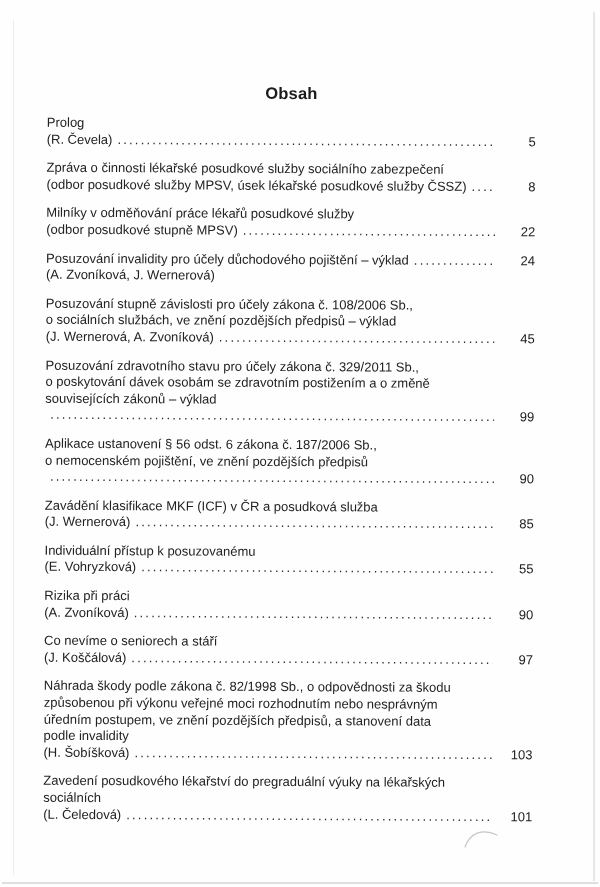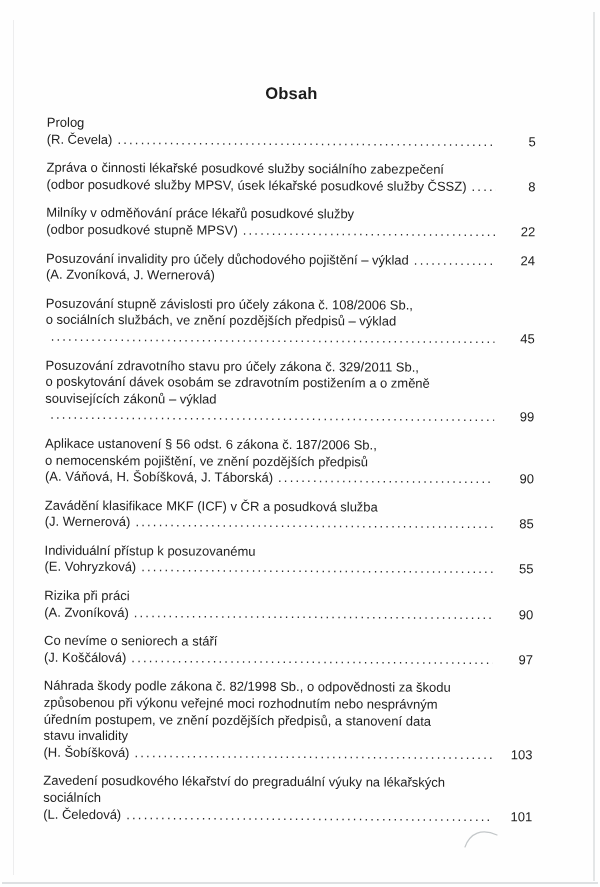--- a/index.html
+++ b/index.html
@@ -95,20 +95,21 @@
           </div>
         </div>
         <div class="entry">
           <div class="line">
             <span class="txt">Posuzování stupně závislosti pro účely zákona č. 108/2006 Sb.,</span>
           </div>
           <div class="line">
             <span class="txt">o sociálních službách, ve znění pozdějších předpisů – výklad</span>
           </div>
           <div class="line">
+            <span class="txt">(J. Wernerová, A. Zvoníková)</span>
             <span class="dots"></span>
             <span class="pg">45</span>
           </div>
         </div>
         <div class="entry">
           <div class="line">
             <span class="txt">Posuzování zdravotního stavu pro účely zákona č. 329/2011 Sb.,</span>
           </div>
           <div class="line">
             <span class="txt">o poskytování dávek osobám se zdravotním postižením a o změně</span>
@@ -122,21 +123,20 @@
           </div>
         </div>
         <div class="entry">
           <div class="line">
             <span class="txt">Aplikace ustanovení § 56 odst. 6 zákona č. 187/2006 Sb.,</span>
           </div>
           <div class="line">
             <span class="txt">o nemocenském pojištění, ve znění pozdějších předpisů</span>
           </div>
           <div class="line">
-            <span class="txt">(A. Váňová, H. Šobíšková, J. Táborská)</span>
             <span class="dots"></span>
             <span class="pg">90</span>
           </div>
         </div>
         <div class="entry">
           <div class="line">
             <span class="txt">Zavádění klasifikace MKF (ICF) v ČR a posudková služba</span>
           </div>
           <div class="line">
             <span class="txt">(J. Wernerová)</span>
@@ -178,21 +178,21 @@
           <div class="line">
             <span class="txt">Náhrada škody podle zákona č. 82/1998 Sb., o odpovědnosti za škodu</span>
           </div>
           <div class="line">
             <span class="txt">způsobenou při výkonu veřejné moci rozhodnutím nebo nesprávným</span>
           </div>
           <div class="line">
             <span class="txt">úředním postupem, ve znění pozdějších předpisů, a stanovení data</span>
           </div>
           <div class="line">
-            <span class="txt">stavu invalidity</span>
+            <span class="txt">podle invalidity</span>
           </div>
           <div class="line">
             <span class="txt">(H. Šobíšková)</span>
             <span class="dots"></span>
             <span class="pg">103</span>
           </div>
         </div>
         <div class="entry">
           <div class="line">
             <span class="txt">Zavedení posudkového lékařství do pregraduální výuky na lékařských</span>

